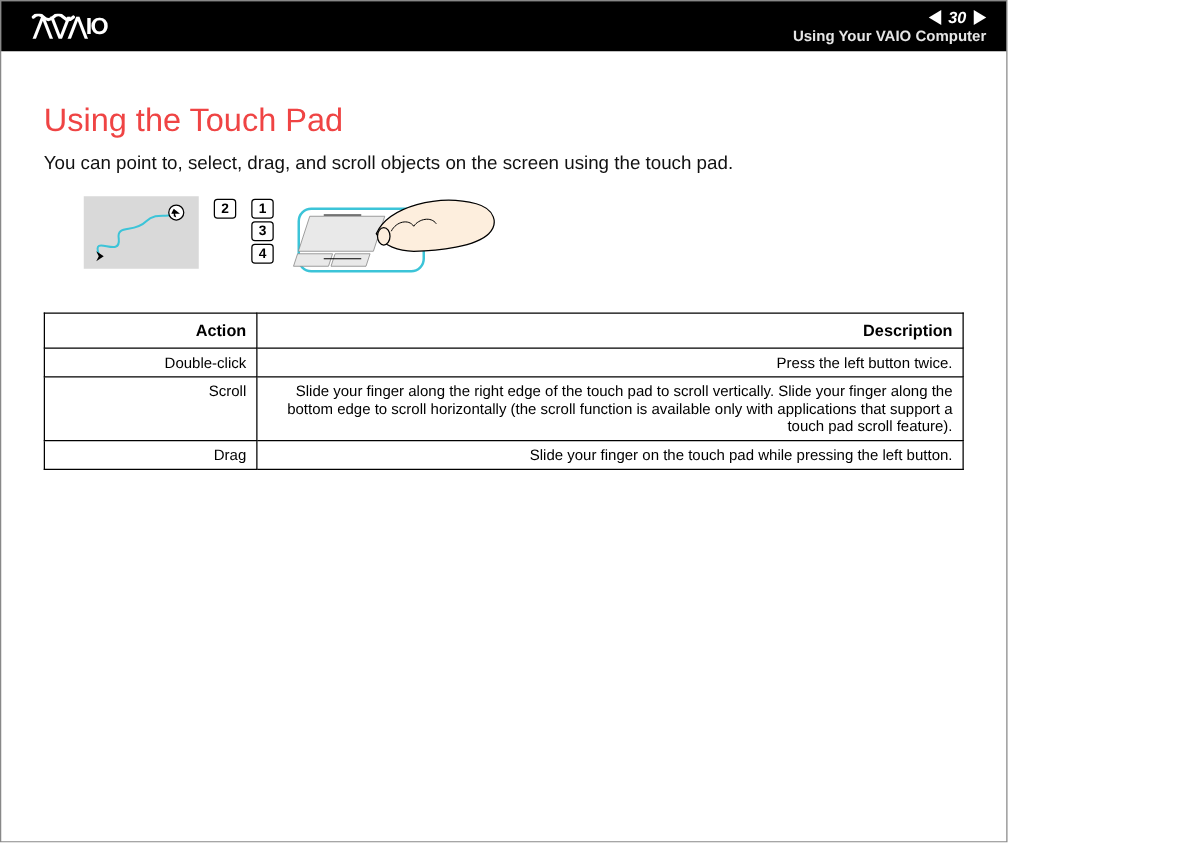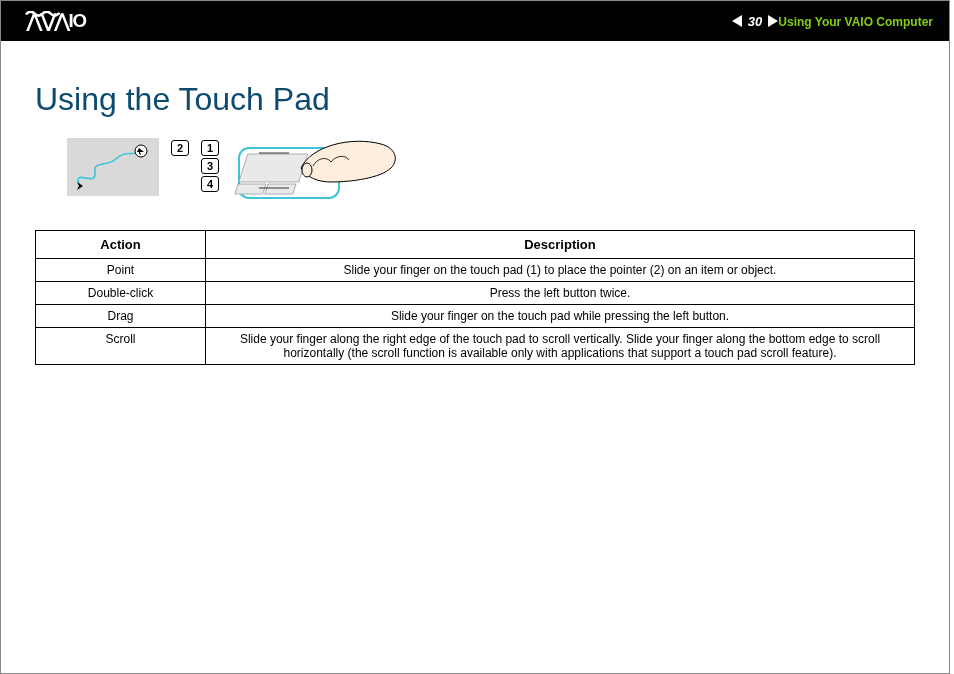--- a/index.html
+++ b/index.html
@@ -1,36 +1,36 @@
 <!DOCTYPE html>
 <html><head>
 <meta charset="utf-8">
 <style>
   * { box-sizing: border-box; }
   html, body { margin: 0; padding: 0; font-family: Arial, Helvetica, sans-serif; background: #fff; }
-  .page { width: 950px; height: 674px; border: 1px solid #888; position: relative; background: #fff; }
+  .page { width: 806px; height: 674px; border: 1px solid #888; position: relative; background: #fff; }
   .header-bar { background: #000; height: 40px; display: flex; align-items: center; justify-content: space-between; padding: 0 16px 0 24px; }
   .logo { display: flex; align-items: center; }
   .logo svg { height: 20px; }
-  .header-right { text-align: right; color: #fff; display: flex; flex-direction: row; align-items: flex-end; gap: 0; }
+  .header-right { text-align: right; color: #fff; display: flex; flex-direction: column; align-items: flex-end; gap: 0; }
   .pager { display: flex; align-items: center; gap: 6px; font-weight: bold; font-style: italic; font-size: 13px; }
   .tri { width: 0; height: 0; display: inline-block; }
   .tri-left { border-top: 6px solid transparent; border-bottom: 6px solid transparent; border-right: 10px solid #fff; }
   .tri-right { border-top: 6px solid transparent; border-bottom: 6px solid transparent; border-left: 10px solid #fff; }
-  .section-name { color: #84cc16; font-weight: bold; font-size: 12px; margin-top: 1px; }
+  .section-name { color: #e5e5e5; font-weight: bold; font-size: 12px; margin-top: 1px; }
   .content { padding: 40px 34px 0 34px; }
-  h1.title { font-size: 32px; font-weight: normal; margin: 0 0 20px 0; color: #0c4a6e; }
+  h1.title { font-size: 26px; font-weight: normal; margin: 0 0 10px 0; color: #ef4444; }
   .intro { font-size: 15px; margin: 0 0 18px 0; color: #111; }
   .illus-row { display: flex; align-items: flex-start; gap: 12px; margin: 0 0 18px 32px; }
   .grey-box { width: 92px; height: 58px; background: #d9d9d9; position: relative; }
   .labels-col { display: flex; flex-direction: column; gap: 4px; margin-top: 2px; }
   .num-box { width: 18px; height: 16px; border: 1.2px solid #000; border-radius: 3px; font-size: 11px; line-height: 14px; text-align: center; font-weight: bold; background: #fff; }
   .labels-col2 { display: flex; flex-direction: column; gap: 2px; margin-top: 2px; }
   table.actions { width: 100%; border-collapse: collapse; margin-top: 4px; }
-  table.actions th, table.actions td { border: 1px solid #000; text-align: center; vertical-align: top; font-size: 12px; padding: 4px 8px; }
+  table.actions th, table.actions td { border: 1px solid #000; text-align: right; vertical-align: top; font-size: 12px; padding: 4px 8px; }
   table.actions th { font-weight: bold; font-size: 13px; padding: 6px 8px; }
   table.actions col.c1 { width: 170px; }
 </style>
 </head>
 <body>
 
 <div class="page">
 
   <div class="header-bar">
     <div class="logo">
@@ -49,20 +49,21 @@
         <span class="tri tri-left"></span>
         <span>30</span>
         <span class="tri tri-right"></span>
       </div>
       <div class="section-name">Using Your VAIO Computer</div>
     </div>
   </div>
 
   <div class="content">
     <h1 class="title">Using the Touch Pad</h1>
+    <p class="intro">You can point to, select, drag, and scroll objects on the screen using the touch pad.</p>
 
     <div class="illus-row">
 
       <div class="grey-box">
         <svg viewBox="0 0 92 58" width="92" height="58">
           <path d="M12 46 C 6 30, 30 50, 28 34 C 26 22, 40 30, 50 20 C 58 12, 68 18, 72 14" stroke="#3cc4d8" stroke-width="1.6" fill="none"></path>
           <polygon points="10,44 16,48 10,52 12,48" fill="#000"></polygon>
           <circle cx="74" cy="13" r="6" fill="#fff" stroke="#000" stroke-width="1"></circle>
           <polygon points="72,10 77,14 73,14 74,17 72,16 72,14 70,14" fill="#000"></polygon>
         </svg>
@@ -100,32 +101,28 @@
           <col>
         </colgroup>
       <thead>
         <tr>
           <th>Action</th>
           <th>Description</th>
         </tr>
       </thead>
       <tbody>
         <tr>
-            <td>Point</td>
-            <td>Slide your finger on the touch pad (1) to place the pointer (2) on an item or object.</td>
-          </tr>
-        <tr>
             <td>Double-click</td>
             <td>Press the left button twice.</td>
           </tr>
         <tr>
+            <td>Scroll</td>
+            <td>Slide your finger along the right edge of the touch pad to scroll vertically. Slide your finger along the bottom edge to scroll horizontally (the scroll function is available only with applications that support a touch pad scroll feature).</td>
+          </tr>
+        <tr>
             <td>Drag</td>
             <td>Slide your finger on the touch pad while pressing the left button.</td>
-          </tr>
-        <tr>
-            <td>Scroll</td>
-            <td>Slide your finger along the right edge of the touch pad to scroll vertically. Slide your finger along the bottom edge to scroll horizontally (the scroll function is available only with applications that support a touch pad scroll feature).</td>
           </tr>
       </tbody>
     </table>
   </div>
 
 </div>
 
 </body></html>

